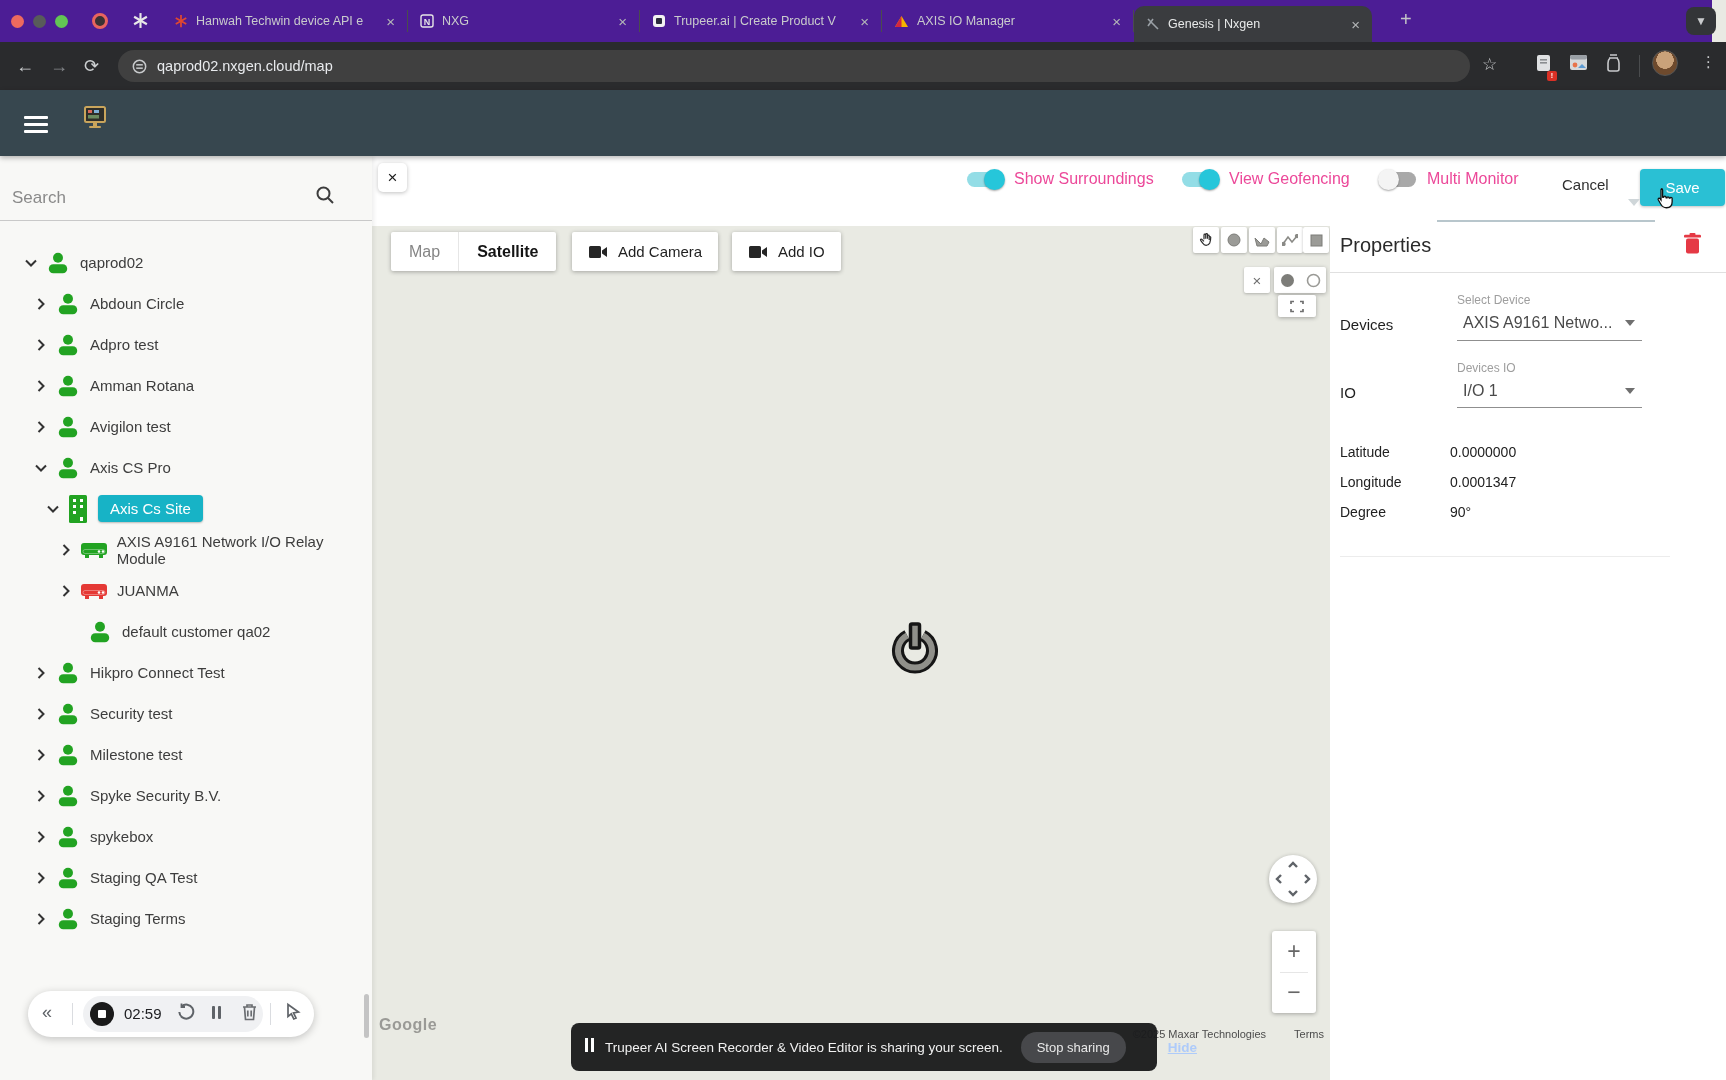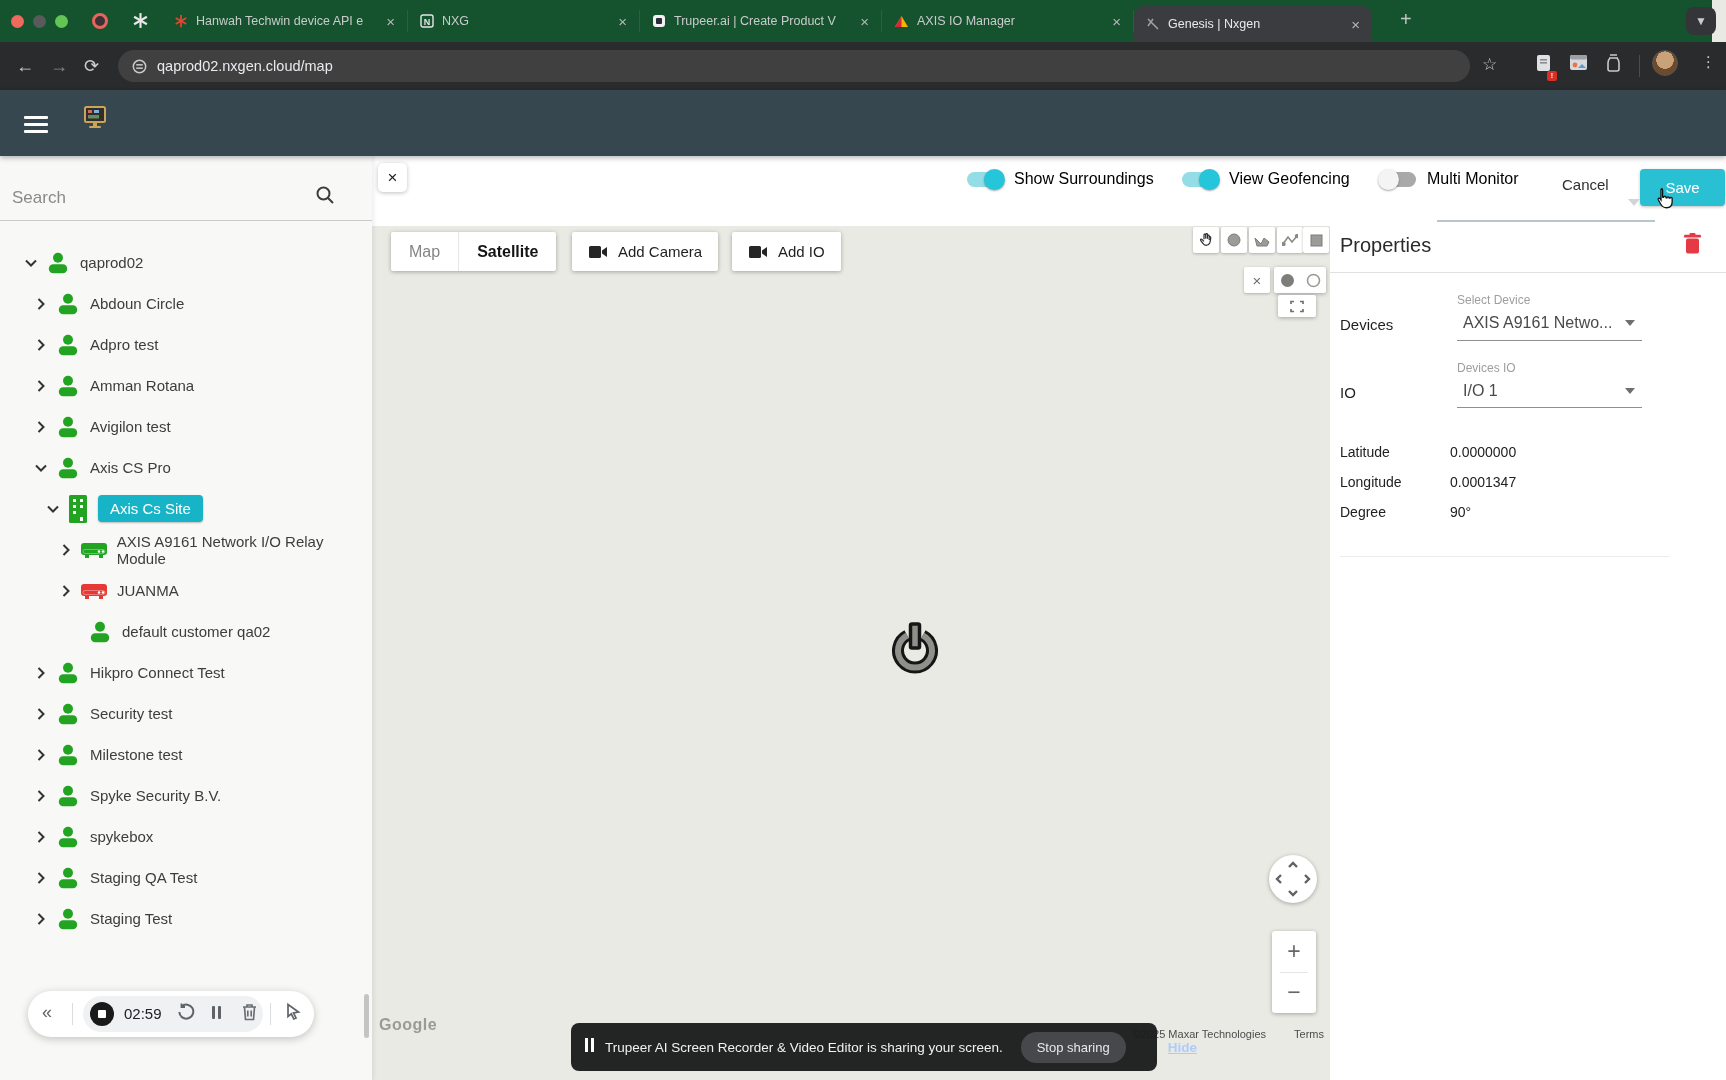--- a/index.html
+++ b/index.html
@@ -1,21 +1,21 @@
 <!DOCTYPE html>
 <html><head>
 <meta charset="utf-8">
 <style>
   html,body{margin:0;padding:0;background:#111;}
   *{box-sizing:border-box;font-family:"Liberation Sans","DejaVu Sans",sans-serif;}
   .screen{position:relative;width:1726px;height:1080px;overflow:hidden;background:#e9eae3;}
   .abs{position:absolute;}
 
   
-  .tabbar{left:0;top:0;width:1712px;height:42px;background:#14532d;}
+  .tabbar{left:0;top:0;width:1712px;height:42px;background:#4c1d95;}
   .tl{width:13px;height:13px;border-radius:50%;top:15px;}
   .rec-ind{left:92px;top:13px;width:16px;height:16px;border-radius:50%;border:3px solid #e8645f;background:#3a3234;}
   .ptab-ico{left:132px;top:12px;}
   .tabs{left:162px;top:0;height:42px;display:flex;align-items:stretch;}
   .tab{display:flex;align-items:center;gap:8px;padding:0 10px 0 12px;color:#c9cbcc;font-size:12.5px;position:relative;}
   .tab:not(.active){border-right:1px solid #4a4c4e;margin:10px 0;padding-top:0;}
   .tab .title{white-space:nowrap;overflow:hidden;text-overflow:ellipsis;flex:1;}
   .tab .x{color:#b4b6b8;font-size:15px;padding:0 2px;}
   .tab.active{background:#3a3c3f;border-radius:10px 10px 0 0;margin:6px 0 0 0;color:#e8eaea;}
   .newtab{left:1400px;top:9px;color:#c3c5c7;font-size:20px;line-height:20px;}
@@ -55,21 +55,21 @@
   .recpill .divider{width:1px;height:22px;background:#dadce0;top:12px;}
   .rec-time{font-size:15px;color:#202124;font-weight:500;}
   .stopbtn{width:24px;height:24px;border-radius:50%;background:#1a1a1a;display:flex;align-items:center;justify-content:center;}
   .stopbtn i{width:8px;height:8px;background:#fff;border-radius:1px;}
   .pausebars i{display:inline-block;width:3px;height:13px;background:#5f6368;margin:0 1.5px;border-radius:1px;}
 
   
   .topstrip{left:372px;top:156px;width:1354px;height:70px;background:#fff;z-index:4;}
   .closebtn{left:6px;top:7px;width:29px;height:29px;background:#fff;border-radius:5px;box-shadow:0 1px 4px rgba(0,0,0,.25);display:flex;align-items:center;justify-content:center;font-size:17px;color:#1c1c1c;}
   .tgl-group{display:flex;align-items:center;gap:11px;top:10px;height:26px;}
-  .tgl-label{font-size:16px;color:#000000;white-space:nowrap;}
+  .tgl-label{font-size:16px;color:#ec4899;white-space:nowrap;}
   .switch{width:36px;height:15px;border-radius:8px;position:relative;}
   .switch.on{background:#93dde6;}
   .switch.off{background:#a9a9a9;}
   .switch .knob{position:absolute;top:-3px;width:21px;height:21px;border-radius:50%;box-shadow:0 1px 2px rgba(0,0,0,.35);}
   .switch.on .knob{right:-2px;background:#26c6da;}
   .switch.off .knob{left:-2px;background:#f4f4f4;}
   .cancel{left:1190px;top:20px;font-size:15px;color:#2f2f2f;font-weight:500;}
   .save{left:1268px;top:13px;width:85px;height:37px;background:#2ac0d4;border:none;border-radius:4px;color:#fff;font-size:15px;font-weight:500;box-shadow:0 1px 3px rgba(0,0,0,.25);}
 
   
@@ -504,21 +504,21 @@
             <svg width="8" height="12" viewBox="0 0 8 12" fill="none" stroke="#333" stroke-width="2">
               <path d="M1.5 1 L6.5 6 L1.5 11"></path>
             </svg>
           </span>
     <span class="tico">
             <svg width="26" height="26" viewBox="0 0 24 24" fill="#22a322">
               <circle cx="12" cy="7.2" r="4.6"></circle>
               <rect x="3.5" y="13.2" width="17" height="8.2" rx="4.1"></rect>
             </svg>
           </span>
-    <span class="lbl">Staging Test</span>
+    <span class="lbl">Staging Terms</span>
         </div>
         <div class="trow" style="padding-left: 32px; margin-top: 45px;">
           <span class="chev">
             <svg width="8" height="12" viewBox="0 0 8 12" fill="none" stroke="#333" stroke-width="2">
               <path d="M1.5 1 L6.5 6 L1.5 11"></path>
             </svg>
           </span>
     <span class="tico">
             <svg width="26" height="26" viewBox="0 0 24 24" fill="#22a322">
               <circle cx="12" cy="7.2" r="4.6"></circle>

